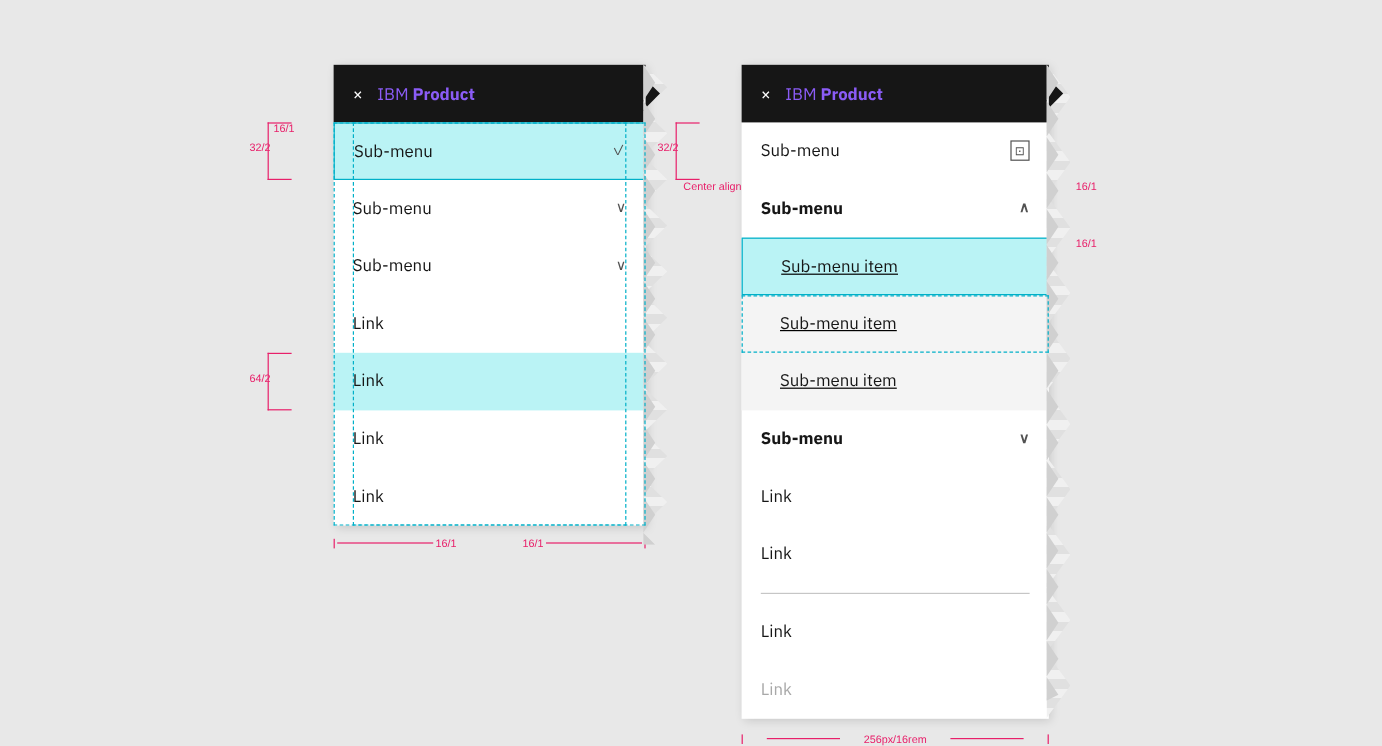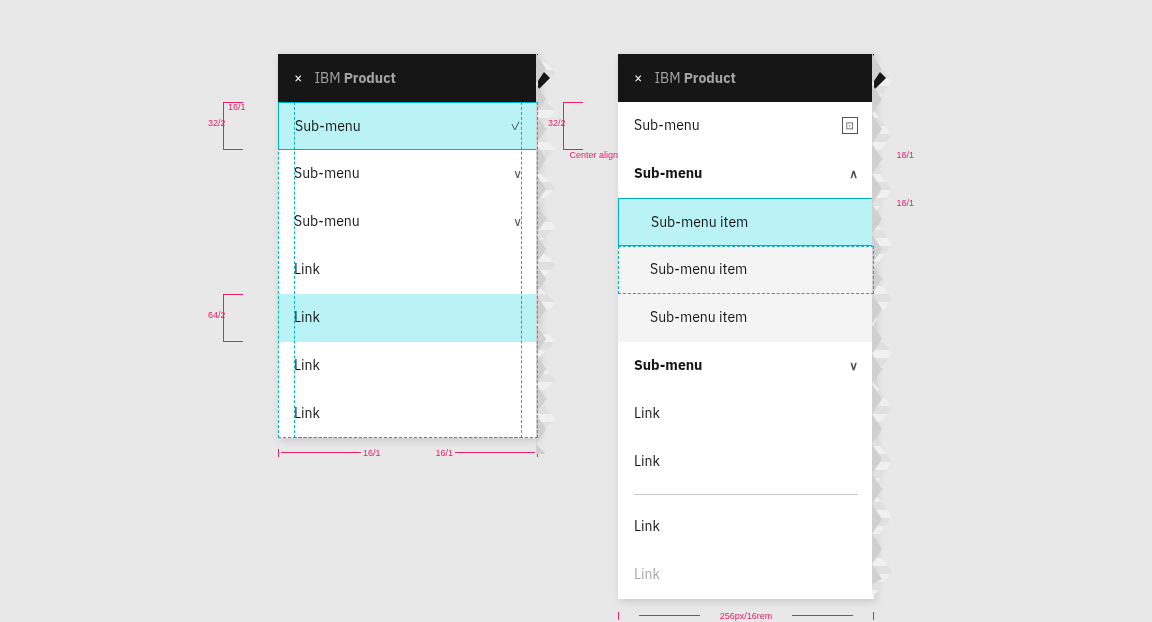--- a/index.html
+++ b/index.html
@@ -64,21 +64,21 @@
     }
 
     .header-x {
       color: white;
       font-size: 14px;
       cursor: pointer;
     }
 
     .header-title {
       font-size: 14px;
-      color: #a3a3a3;
+      color: #8b5cf6;
     }
 
     .header-title strong {
       font-weight: 700;
     }
 
     
     .panel-header::after {
       content: '';
       position: absolute;
@@ -151,20 +151,21 @@
     .torn-svg {
       position: absolute;
       right: -18px;
       top: 0;
       z-index: 5;
     }
 
     
     .sub-items-group {
       background: #f4f4f4;
+      text-decoration: underline;
     }
   </style>
 </head>
 <body>
 
 <div class="diagram-container">
 
   <div class="panel-outer" style="position:relative; margin-top: 30px;">
 
     <div style="position:absolute; left:-50px; top:48px; display:flex; align-items:center; gap:2px;">

